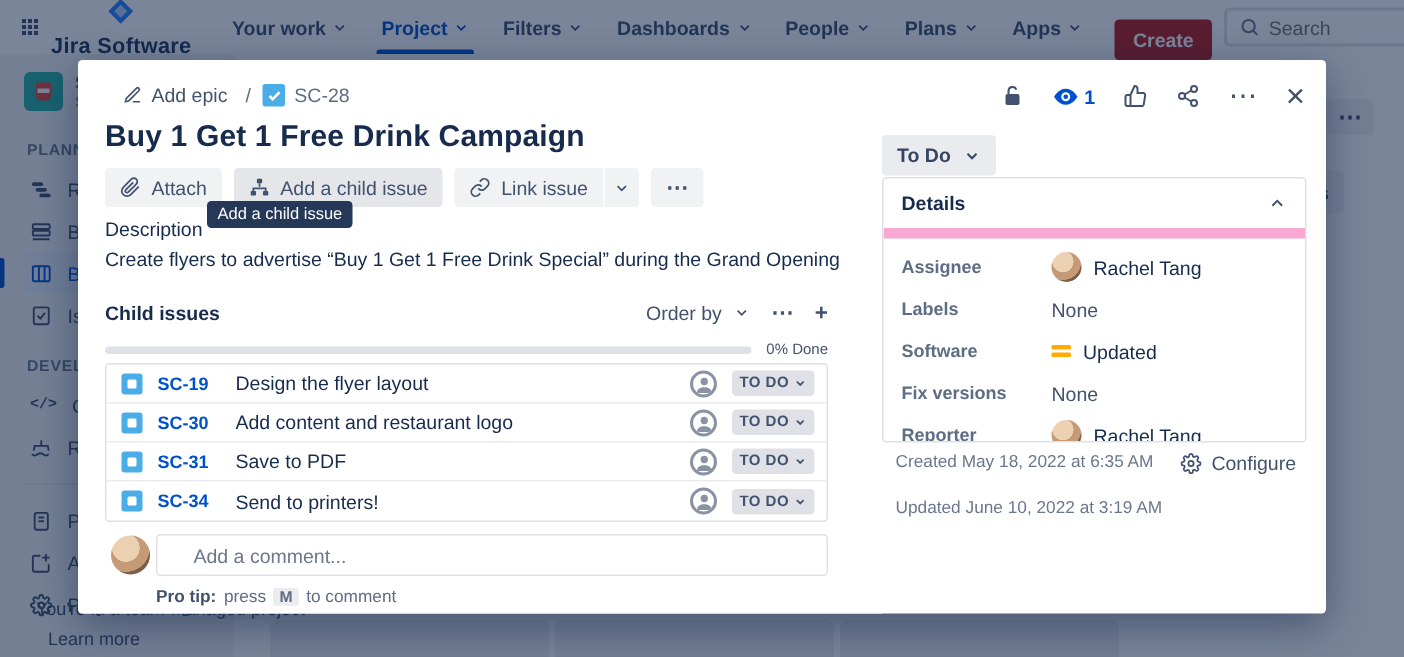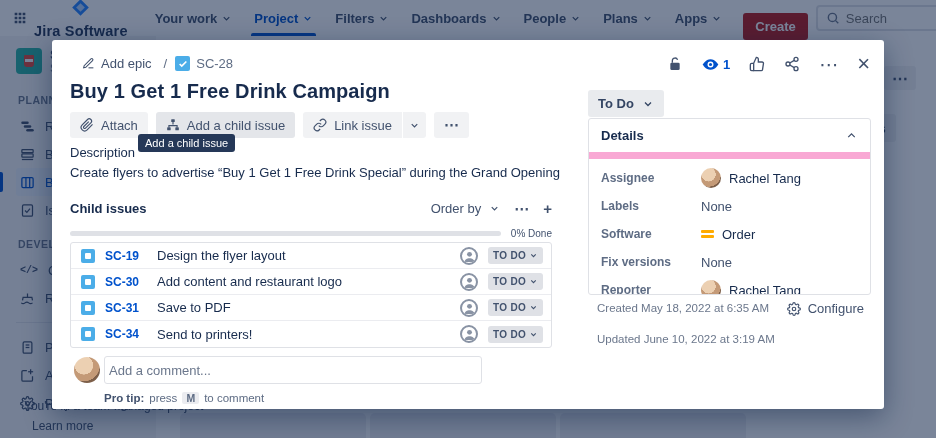--- a/index.html
+++ b/index.html
@@ -107,22 +107,22 @@
   .ci-row:last-child { border-bottom:none; }
   .ci-key { font-size:12px; font-weight:600; color:#0052CC; width:42px; flex:0 0 auto; }
   .ci-summary { flex:1; font-size:13px; color:#172B4D; white-space:nowrap; overflow:hidden; }
   .ci-avatar { width:18px; height:18px; border-radius:50%; border:2px solid #8993A4; display:flex; align-items:flex-end; justify-content:center; overflow:hidden; flex:0 0 auto; background:#fff; }
   .ci-status { display:flex; align-items:center; gap:3px; background:#DFE1E6; color:#42526E; border:none; cursor:pointer;
                font-size:10px; font-weight:700; letter-spacing:.3px; border-radius:3px; padding:3px 5px; font-family:inherit; }
 
   .m-footer { left:0; top:312px; width:536px; height:57px; background:#fff; border-radius:0 0 0 3px; }
   .f-avatar { position:absolute; left:22px; top:5px; width:26px; height:26px; border-radius:50%;
        background:radial-gradient(circle at 38% 32%, #ecd0b2 0 38%, #c49a77 39% 66%, #7d5f49 67% 100%); }
-  .f-input { position:absolute; left:52px; top:4px; width:378px; height:28px; border:1px solid #DFE1E6; border-radius:3px;
-             padding:0 4px; font-size:13px; color:#42526E; font-family:inherit; outline:none; }
+  .f-input { position:absolute; left:52px; top:4px; width:448px; height:28px; border:1px solid #DFE1E6; border-radius:3px;
+             padding:0 24px; font-size:13px; color:#42526E; font-family:inherit; outline:none; }
   .f-input::placeholder { color:#6B778C; }
   .f-protip { position:absolute; left:52px; top:40px; font-size:11.5px; color:#5E6C84; display:flex; gap:5px; align-items:center; }
   .f-protip b { color:#42526E; }
   .keycap { background:#EBECF0; border-radius:2px; padding:0px 4px; font-size:10.5px; font-weight:700; color:#5E6C84; }
 
   .m-status { left:536px; top:50px; display:flex; align-items:center; gap:8px; background:rgba(9,30,66,0.09);
               border:none; border-radius:3px; padding:6px 10px; font-size:13px; font-weight:700; color:#344563; cursor:pointer; font-family:inherit; }
 
   .m-details { left:536px; top:78px; width:283px; height:177px; border:1px solid #DFE1E6; border-radius:3px; overflow:hidden; }
   .d-head { display:flex; align-items:center; justify-content:space-between; padding:9px 12px; border-bottom:7px solid #f9a8d4; cursor:pointer; }
@@ -534,21 +534,21 @@
           <span class="d-label">Labels</span>
           <span class="d-value none">None</span>
         </div>
         <div class="d-row">
           <span class="d-label">Software</span>
           <span class="d-value">
             <span class="prio-medium">
                 <i></i>
                 <i></i>
               </span>
-            <span>Order</span>
+            <span>Updated</span>
           </span>
         </div>
         <div class="d-row">
           <span class="d-label">Fix versions</span>
           <span class="d-value none">None</span>
         </div>
         <div class="d-row">
           <span class="d-label">Reporter</span>
           <span class="d-value">
             <span class="d-ava"></span>

